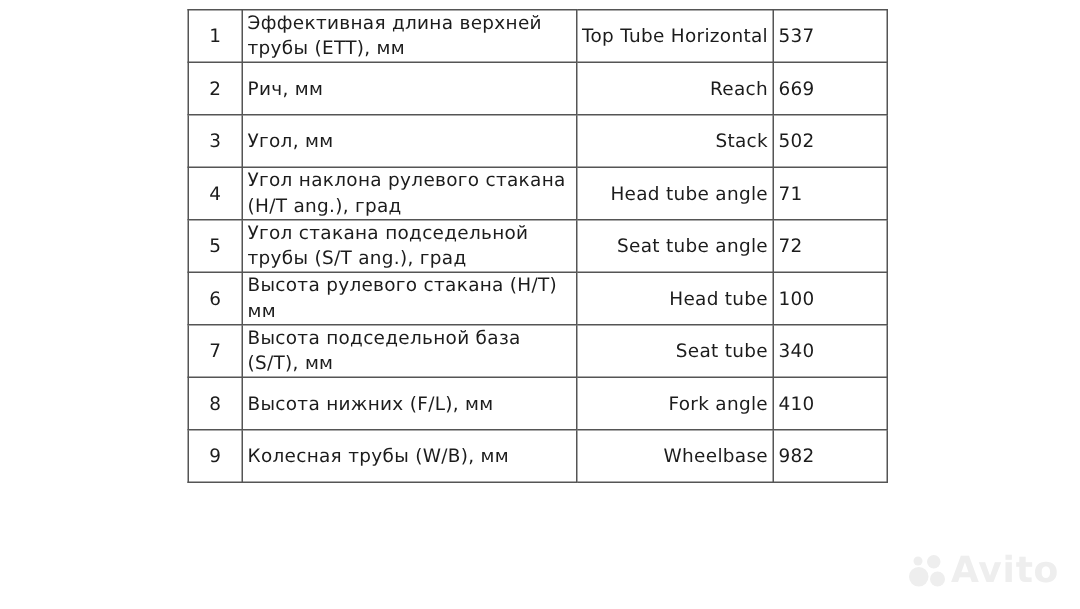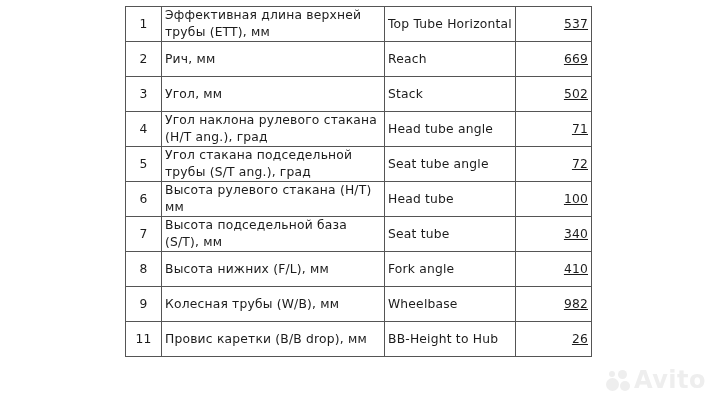--- a/index.html
+++ b/index.html
@@ -4,22 +4,22 @@
 <style>
   html, body { margin:0; padding:0; }
   body { width:720px; height:406px; background:#ffffff; position:relative; overflow:hidden;
          font-family:"DejaVu Sans", "Liberation Sans", sans-serif; color:#1c1c1c; }
   table.geo { position:absolute; left:125px; top:6px; border-collapse:collapse; table-layout:fixed;
               width:467px; }
   table.geo td { border:1.5px solid #555555; font-size:12.3px; line-height:17px; padding:0 3px;
                  height:34px; vertical-align:middle; letter-spacing:0.2px; }
   td.num { width:29px; text-align:center; }
   td.ru { width:216px; }
-  td.en { width:124px; }
-  td.val { text-align:right;text-decoration:underline; }
+  td.en { width:124px;text-align:right; }
+  td.val { text-align:left; }
   .watermark { position:absolute; left:606px; top:366px; font-family:"DejaVu Sans", sans-serif;
                font-size:24px; font-weight:bold; color:#eeeeee; letter-spacing:0.5px; }
   .wm-dots { display:inline-block; position:relative; width:26px; height:22px; vertical-align:-3px; margin-right:2px; }
   .wm-dots span { position:absolute; border-radius:50%; background:#eeeeee; }
 </style>
 </head>
 <body>
 
 <table class="geo">
   <tbody>
@@ -70,26 +70,20 @@
       <td class="ru">Высота нижних (F/L), мм</td>
       <td class="en">Fork angle</td>
       <td class="val">410</td>
     </tr>
     <tr>
       <td class="num">9</td>
       <td class="ru">Колесная трубы (W/B), мм</td>
       <td class="en">Wheelbase</td>
       <td class="val">982</td>
     </tr>
-    <tr>
-      <td class="num">11</td>
-      <td class="ru">Провис каретки (B/B drop), мм</td>
-      <td class="en">BB-Height to Hub</td>
-      <td class="val">26</td>
-    </tr>
   </tbody>
 </table>
 
 <div class="watermark">
   <span class="wm-dots">
     <span style="left:0;top:9px;width:13px;height:13px;"></span>
     <span style="left:12px;top:1px;width:9px;height:9px;"></span>
     <span style="left:14px;top:12px;width:10px;height:10px;"></span>
     <span style="left:3px;top:2px;width:6px;height:6px;"></span>
   </span><span>Avito</span>

